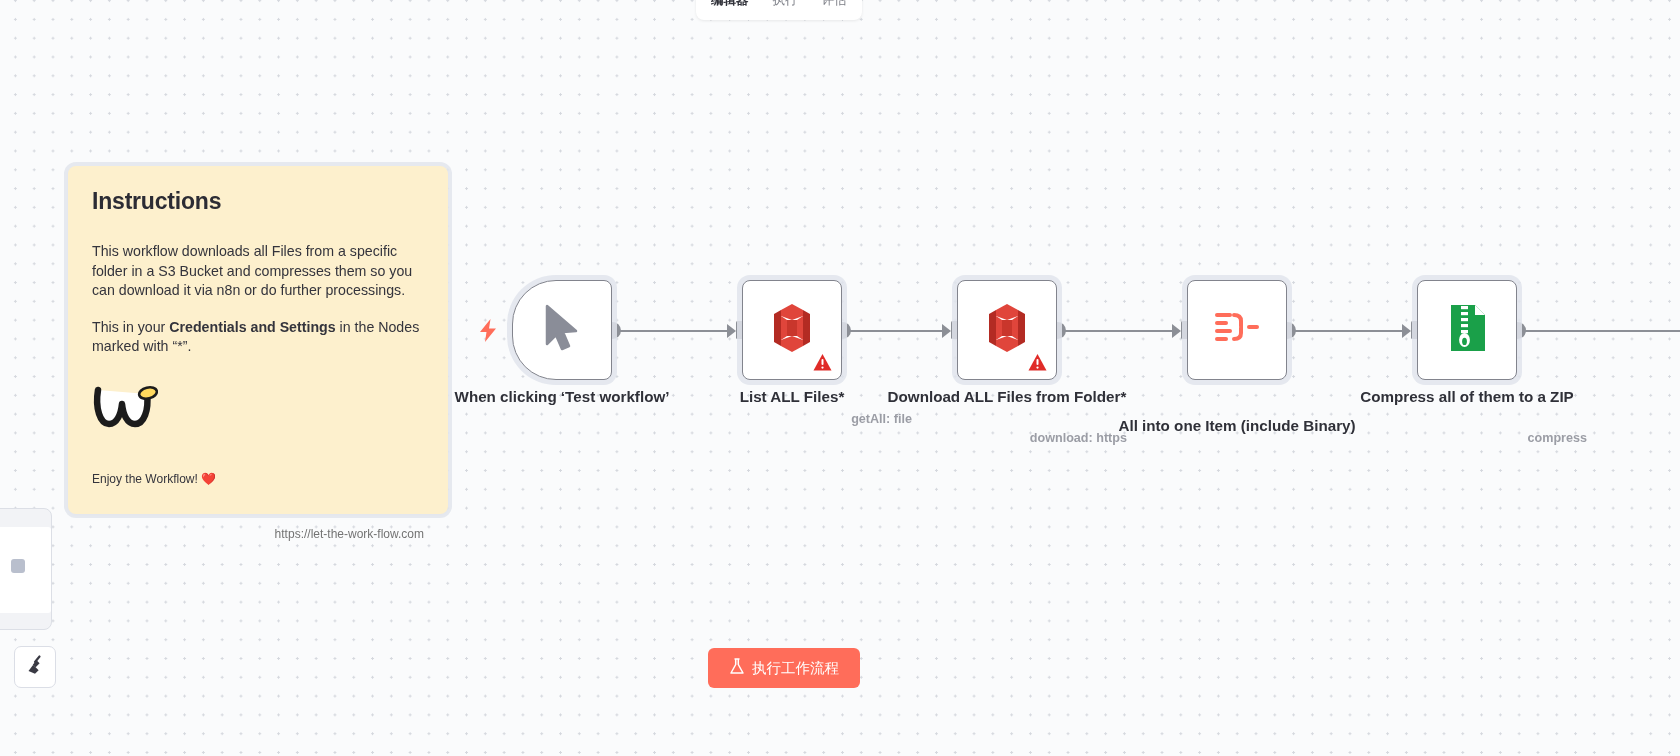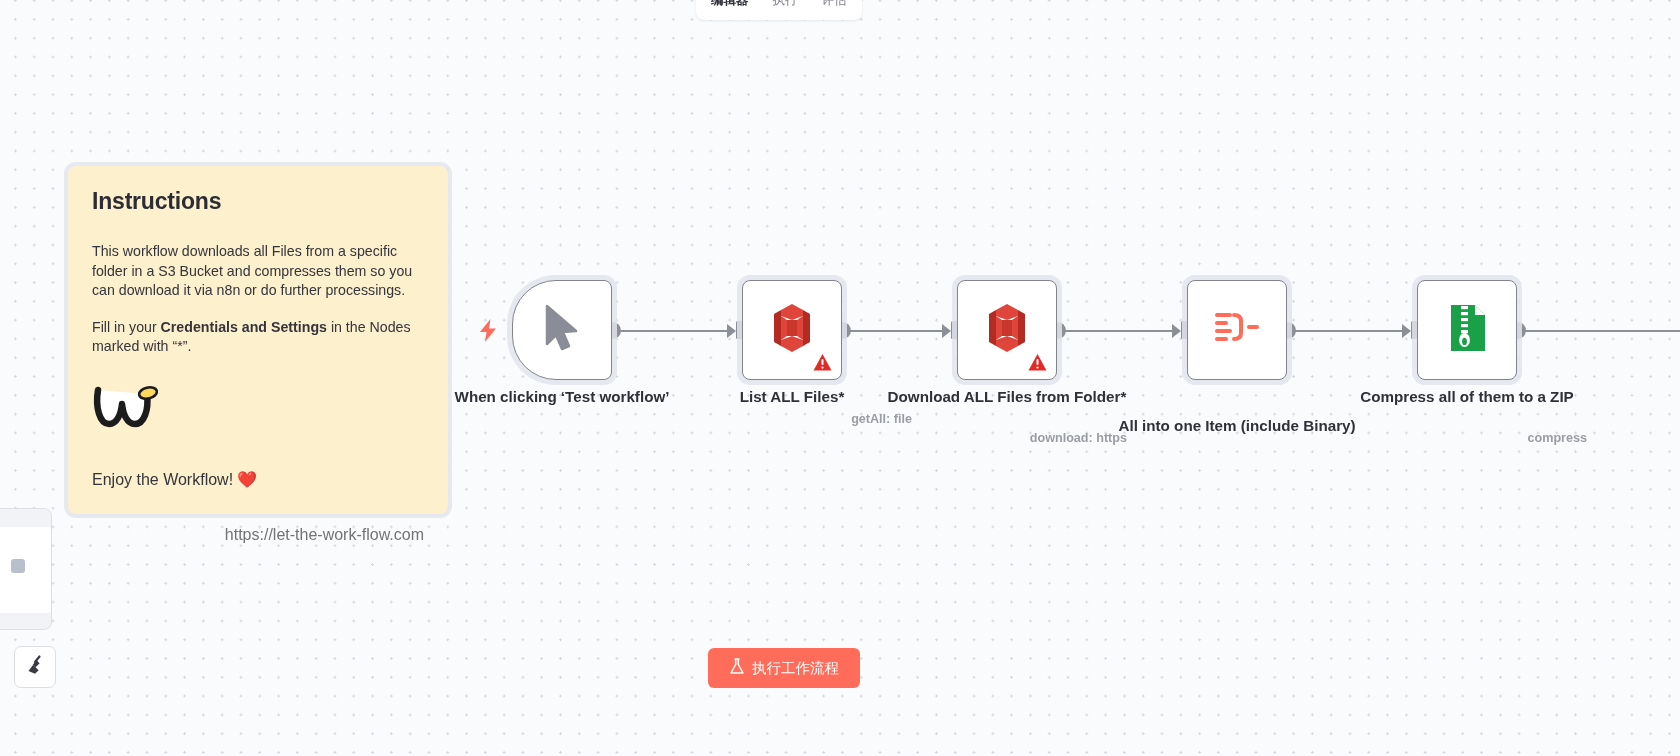--- a/index.html
+++ b/index.html
@@ -60,21 +60,21 @@
   }
   .note-p {
     font-size: 14.2px;
     line-height: 19.5px;
     color: #34343c;
     margin-bottom: 17px;
   }
   .note-p b { font-weight: 700; }
   #note-logo { margin: 27px 0 26px 0; }
   .note-foot {
-    font-size: 16px;
+    font-size: 12px;
     line-height: 19.5px;
     color: #34343c;
     margin-top: 36px;
   }
   .note-link { color: #737373; text-align: right; }
 
   
   #left-panel {
     position: absolute;
     left: -46px; top: 508px;
@@ -322,21 +322,21 @@
   <div class="node-label" style="left:1347px;">Compress all of them to a ZIP</div>
   <div class="node-sub" style="left:1347px; top:431px;">compress</div>
 
 </div>
 
 <div id="sticky-note">
   <div id="note-title">Instructions</div>
 
   <div class="note-p">This workflow downloads all Files from a specific folder in a S3 Bucket and compresses them so you can download it via n8n or do further processings.</div>
 
-  <div class="note-p"><span>Fill in your </span><b>Credentials and Settings</b><span> in the Nodes marked with “*”.</span></div>
+  <div class="note-p"><span>This in your </span><b>Credentials and Settings</b><span> in the Nodes marked with “*”.</span></div>
 
   <div id="note-logo">
     <svg width="66" height="46" viewBox="0 0 66 46">
       <path d="M6 6 C3 24 8 40 17 40 C25 40 29 30 30 20 C31 30 35 40 43 40 C52 40 57 26 55 10" fill="#fff" stroke="#1c1c1c" stroke-width="6.5" stroke-linecap="round" stroke-linejoin="round"></path>
       <ellipse cx="56" cy="9" rx="9" ry="5.5" fill="#ffd95e" stroke="#1c1c1c" stroke-width="2.6" transform="rotate(-14 56 9)"></ellipse>
     </svg>
   </div>
 
   <div class="note-foot"><span>Enjoy the Workflow! </span><span>❤️</span></div>
   <div class="note-foot note-link">https://let-the-work-flow.com</div>

